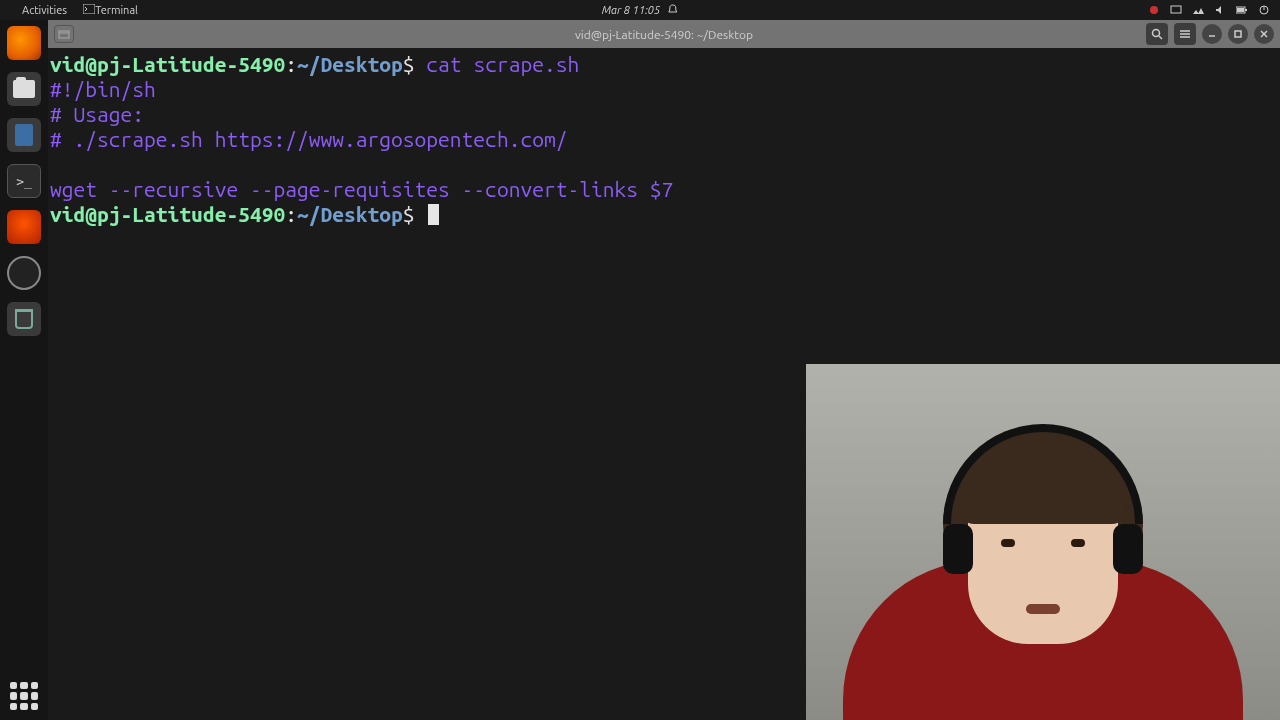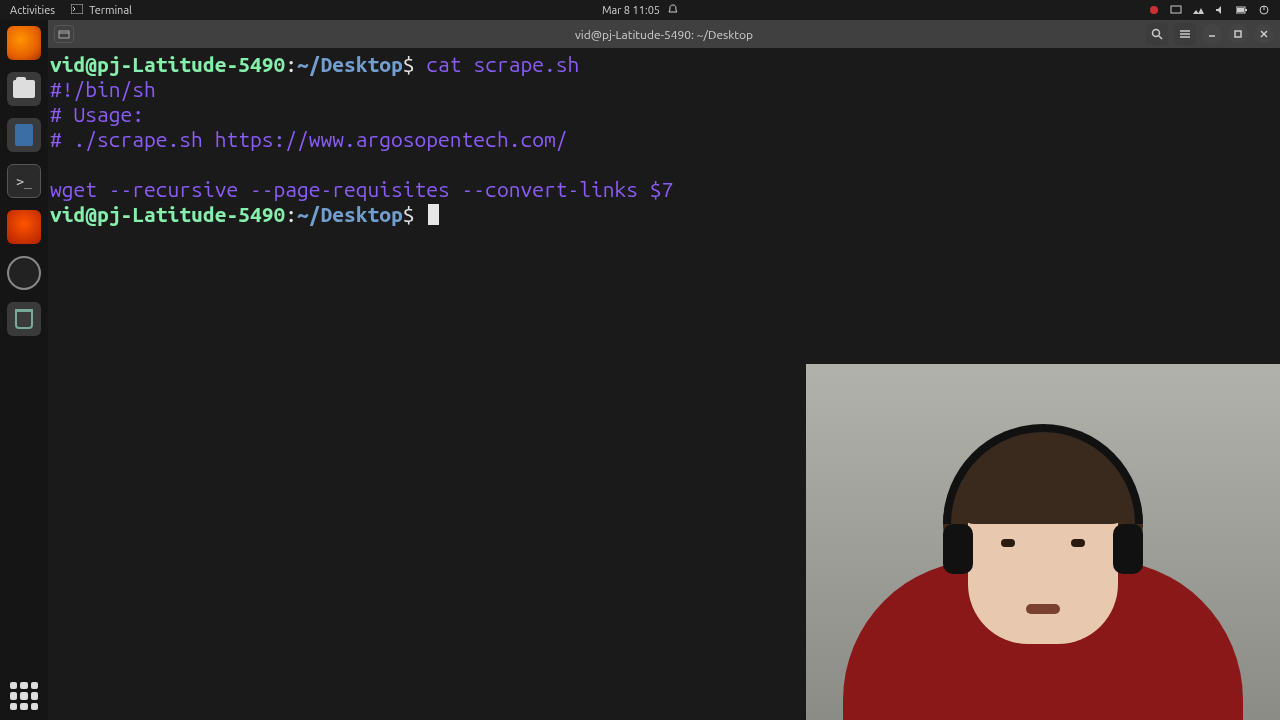--- a/index.html
+++ b/index.html
@@ -13,26 +13,27 @@
   
   .topbar {
     height: 20px;
     background: #1a1a1a;
     color: #d4d4d4;
     display: flex;
     align-items: center;
     font-size: 11px;
     position: relative;
     z-index: 10;
+    padding-left: 12px;
   }
   .topbar-left { display: flex; align-items: center; padding-left: 10px; gap: 16px; }
-  .topbar-app { display: flex; align-items: center; gap: 6px; }
+  .topbar-app { display: flex; align-items: center; }
   .topbar-center {
     position: absolute; left: 50%; transform: translateX(-50%);
-    display: flex; align-items: center; gap: 8px;
+    display: flex; align-items: center; gap: 8px; font-style: italic;
   }
   .topbar-right {
     margin-left: auto; padding-right: 10px;
     display: flex; align-items: center; gap: 10px;
   }
   .tray-icon { width: 12px; height: 12px; display:flex; align-items:center; justify-content:center; }
 
   
   .dock {
     position: absolute;
@@ -71,21 +72,21 @@
     background: #300a24; 
     background: #2c0a1e;
     background: #1e1e1e;
     background: #300a24;
     display: flex; flex-direction: column;
     z-index: 2;
   }
   .terminal-win { background: #1e1e1e; }
   .titlebar {
     height: 28px;
-    background: #404040;
+    background: #737373;
     display: flex; align-items: center;
     color: #ccc; font-size: 12px;
     padding: 0 6px;
   }
   .titlebar-left { display:flex; align-items:center; gap:6px; }
   .tab-btn {
     width: 20px; height: 18px; border: 1px solid #555; border-radius: 4px;
     display:flex; align-items:center; justify-content:center;
     font-size: 10px; color:#bbb;
   }

